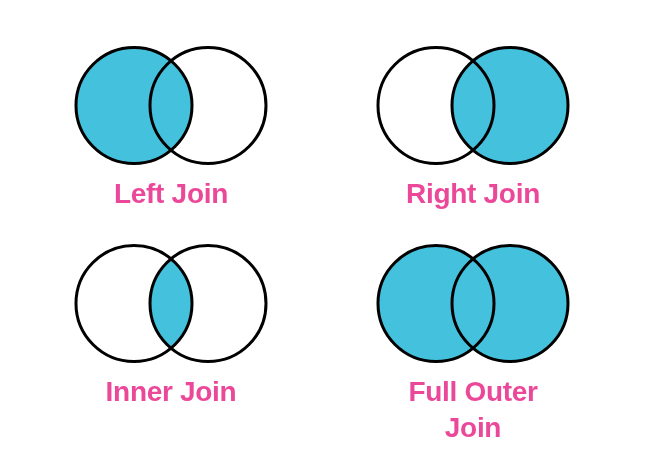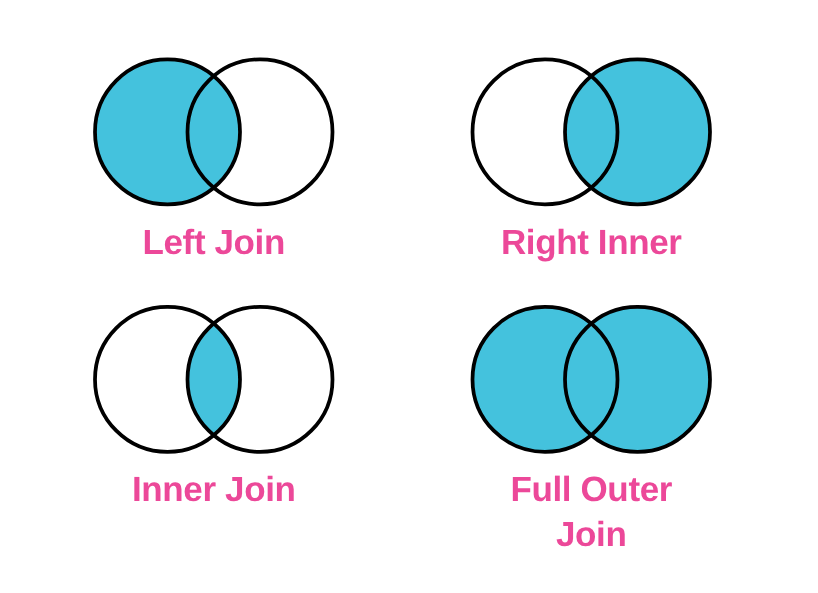--- a/index.html
+++ b/index.html
@@ -101,21 +101,21 @@
         </defs>
         <circle cx="114" cy="67.5" r="58" fill="#ffffff" stroke="none"></circle>
         <circle cx="188" cy="67.5" r="58" fill="#44c2dd" stroke="none"></circle>
         <g clip-path="url(#clip-right-join-L)">
           <circle cx="188" cy="67.5" r="58" fill="#44c2dd" stroke="none"></circle>
         </g>
         <circle cx="114" cy="67.5" r="58" fill="none" stroke="#000000" stroke-width="3"></circle>
         <circle cx="188" cy="67.5" r="58" fill="none" stroke="#000000" stroke-width="3"></circle>
       </svg>
     </div>
-    <div class="panel-label">Right Inner</div>
+    <div class="panel-label">Right Join</div>
   </div>
 
   <div class="panel" id="panel-inner-join">
     <div class="panel-venn">
       <svg viewBox="0 0 302 135" xmlns="http://www.w3.org/2000/svg">
         <defs>
           <clipPath id="clip-inner-join-R">
               <circle cx="188" cy="67.5" r="58"></circle>
             </clipPath>
         </defs>

